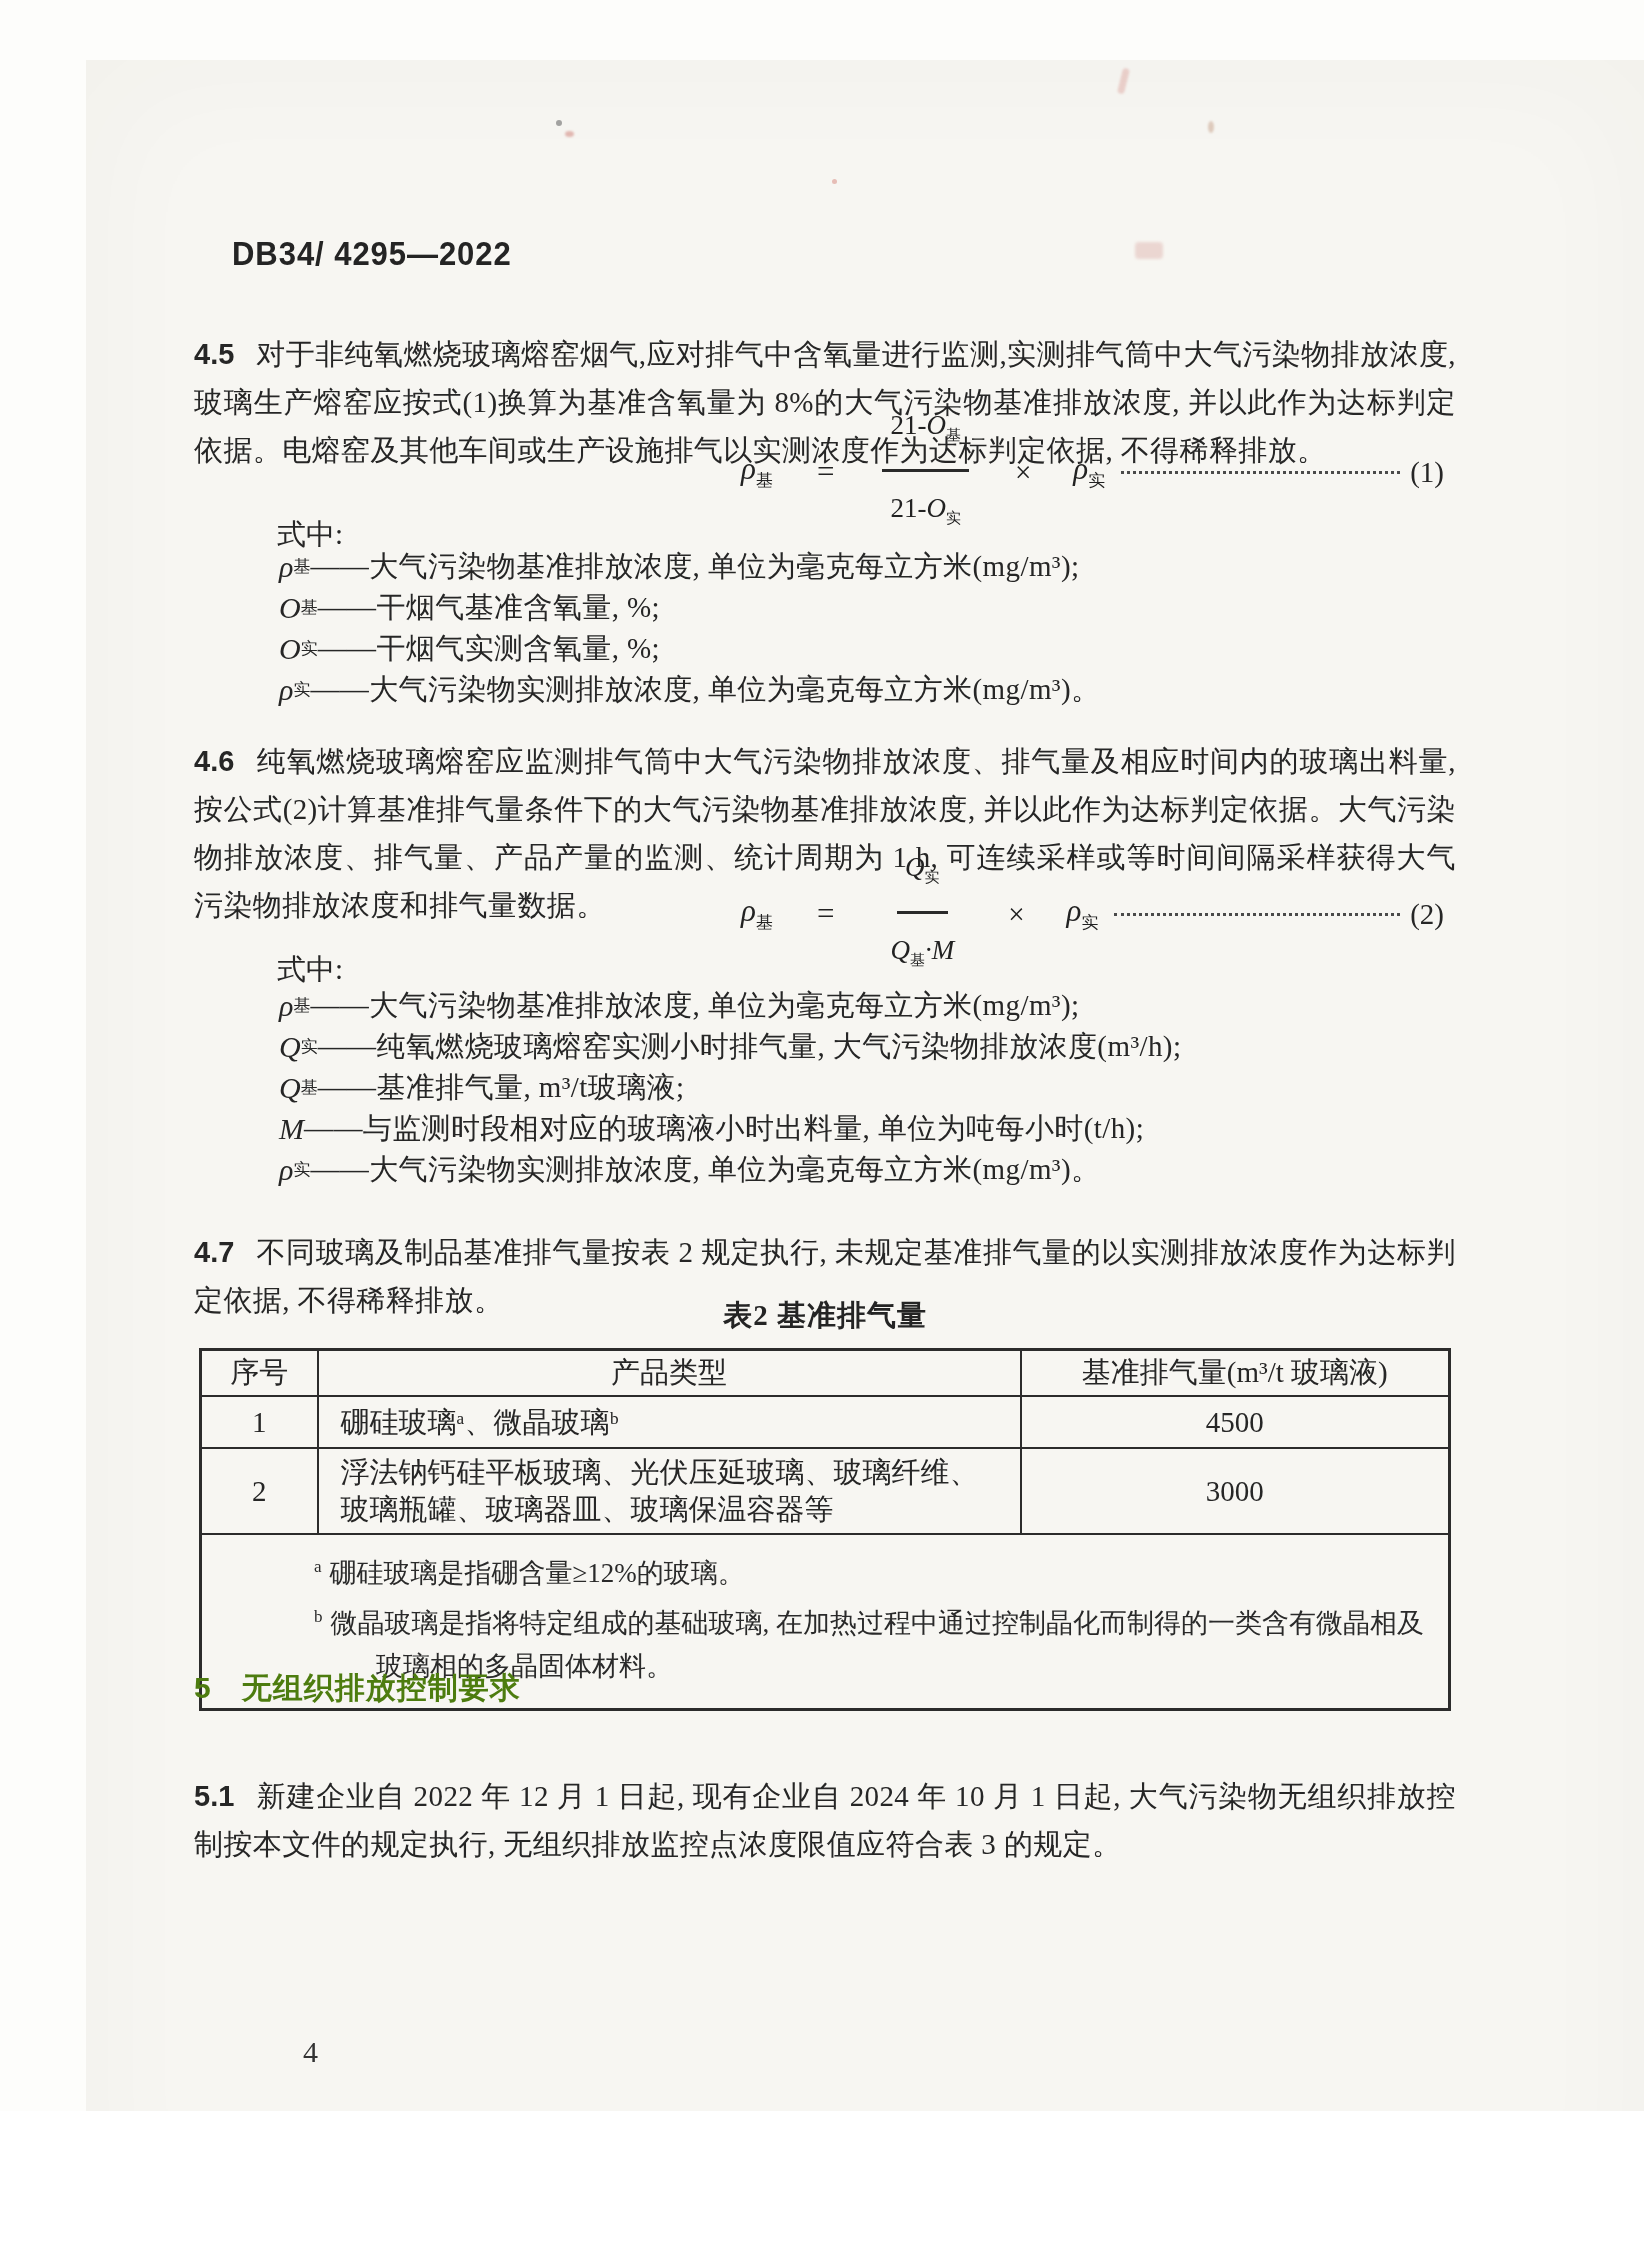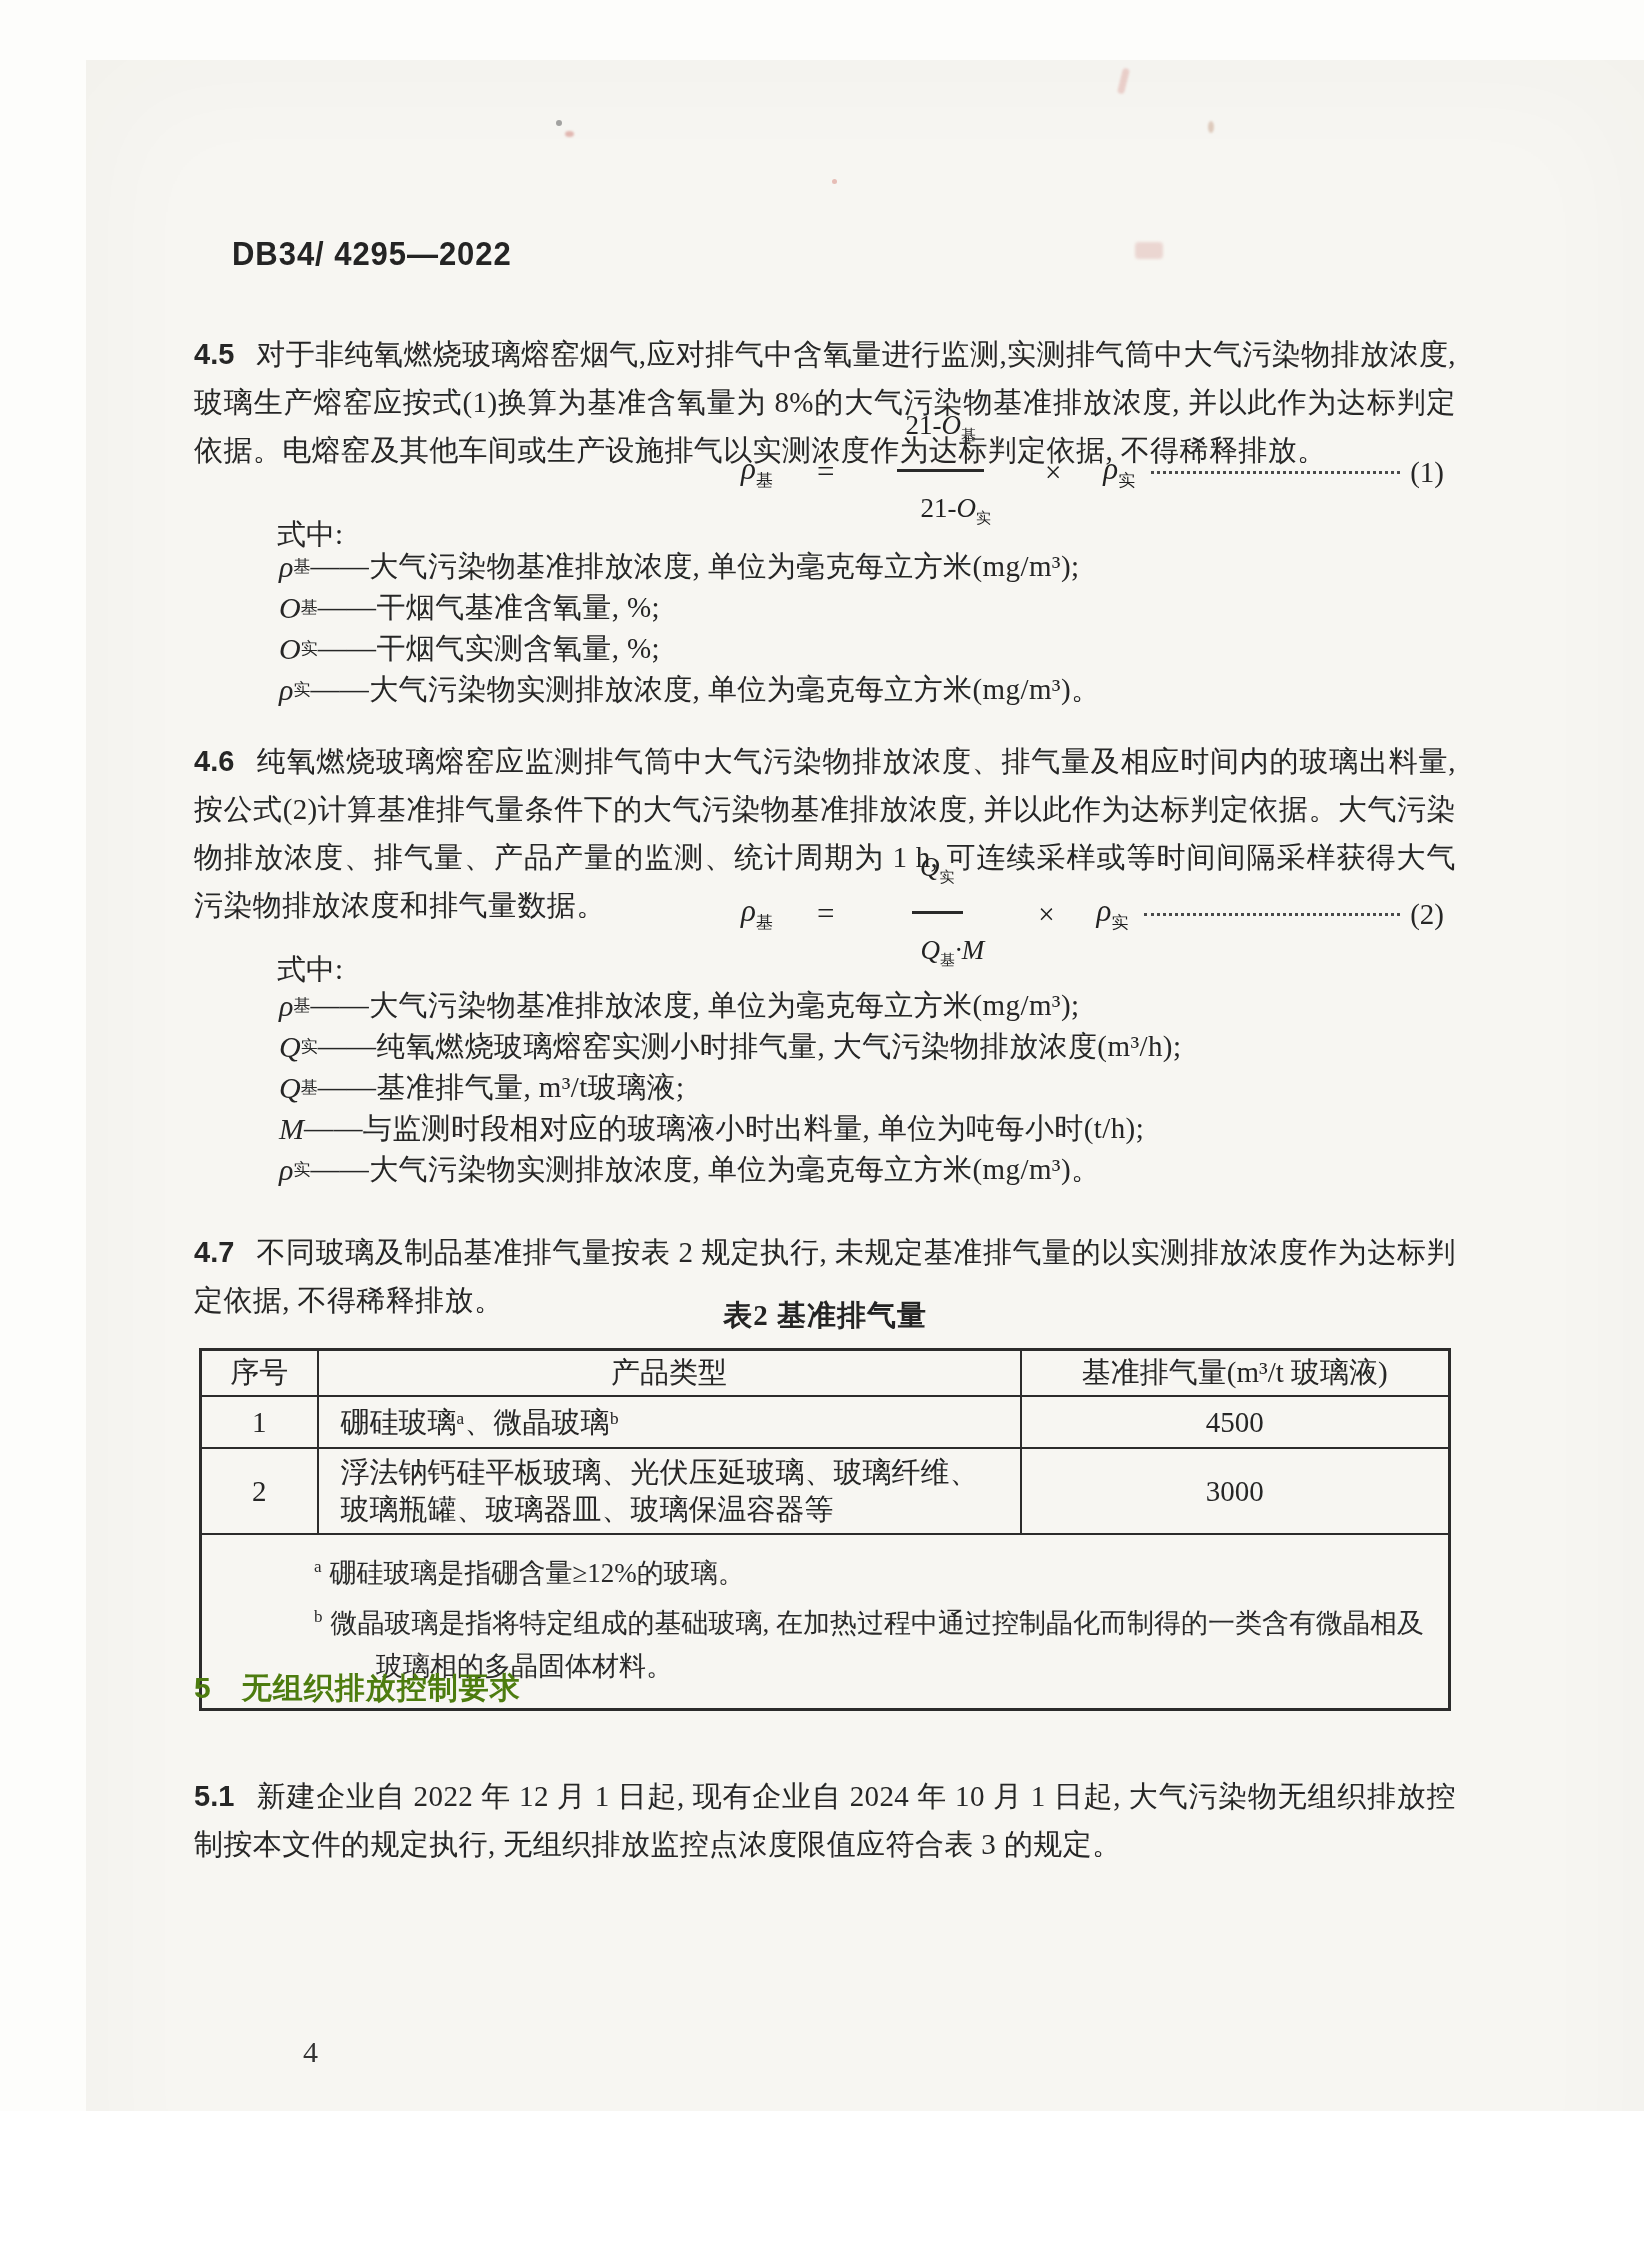--- a/index.html
+++ b/index.html
@@ -35,21 +35,21 @@
   }
   .f-spacer{width:547px;flex:0 0 auto;}
   .f-math{display:inline-flex;align-items:center;font-size:31px;color:#222;white-space:nowrap;gap:32px;}
   .var{font-style:italic;font-family:"Liberation Serif","DejaVu Serif",serif;}
   .csub{font-size:17px;font-style:normal;}
   .fsub{font-size:15px;font-style:normal;}
   .eq{margin:0 12px;}
   .mul{margin:0 10px;font-size:29px;}
   .frac{display:inline-flex;flex-direction:column;align-items:center;margin:0 4px;font-size:27px;line-height:33px;}
   .frac .num{border-bottom:3px solid #2a2a2a;padding:0 8px 16px;}
-  .frac .den{padding:20px 8px 0;margin-left:30px;}
+  .frac .den{padding:20px 8px 0;}
   .leader{flex:1 1 auto;border-top:3px dotted #4a4a4a;margin:0 10px 0 16px;align-self:center;}
   .f-label{font-size:29px;color:#262626;flex:0 0 auto;}
   .intro{position:absolute;left:277px;font-size:29px;line-height:38px;color:#262626;}
   .def-block{position:absolute;left:194px;width:1262px;}
   .def-line{padding-left:85px;font-size:29px;height:41px;display:flex;align-items:center;color:#262626;white-space:nowrap;}
   .def-line .var{font-size:30px;}
   .def-text{letter-spacing:0.4px;}
   .tcaption{
     position:absolute;left:199px;width:1252px;top:1296px;text-align:center;
     font-weight:700;font-size:29px;color:#242424;letter-spacing:1px;

